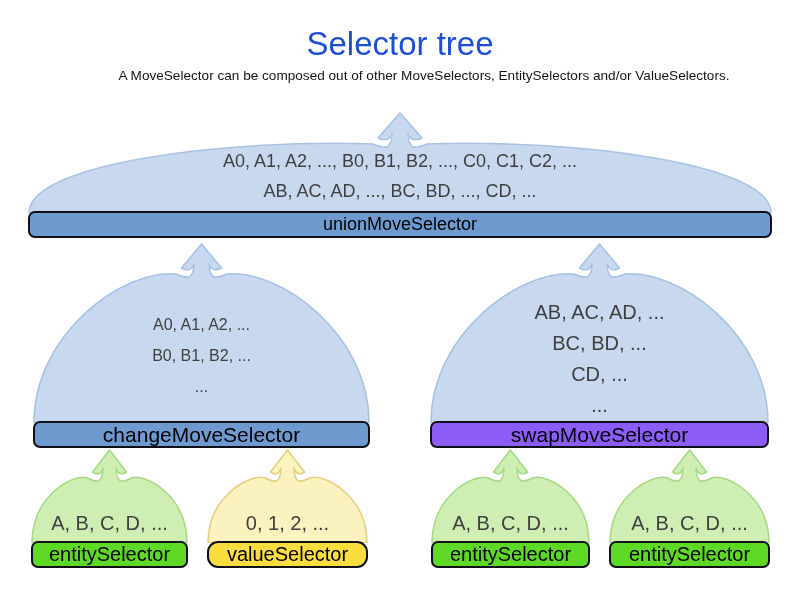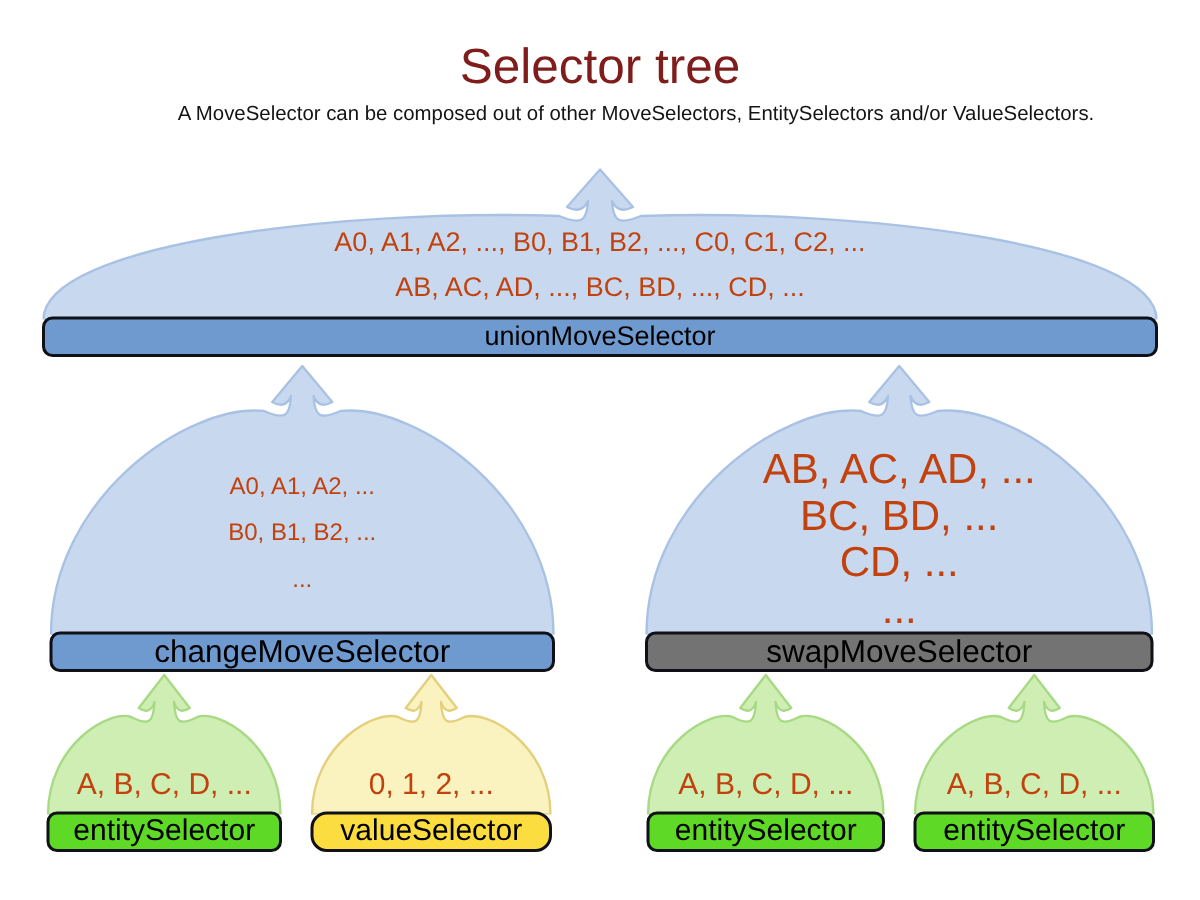--- a/index.html
+++ b/index.html
@@ -2,31 +2,31 @@
 <html><head>
 <meta charset="utf-8">
 <style>
   html,body{margin:0;padding:0;}
   body{
     width:800px;height:600px;background:#ffffff;position:relative;overflow:hidden;
     font-family:"Liberation Sans", sans-serif;color:#000;
   }
   #page-title{
     position:absolute;top:26px;left:0;width:800px;text-align:center;
-    font-size:33px;line-height:36px;font-weight:400;color:#7f1d1d;
+    font-size:33px;line-height:36px;font-weight:400;color:#1d4ed8;
   }
   #page-subtitle{
     position:absolute;top:67px;left:0;width:800px;text-align:center;
     font-size:13.6px;line-height:17px;color:#141414;padding-left:24px;
   }
   #diagram{position:absolute;top:0;left:0;width:800px;height:600px;}
   .node{position:absolute;}
   .node svg{position:absolute;top:0;left:0;display:block;}
   .lines{
-    position:absolute;left:0;right:0;text-align:center;color:#c2410c;
+    position:absolute;left:0;right:0;text-align:center;color:#404040;
     white-space:nowrap;
   }
   .bar{
     position:absolute;left:0;right:0;height:27px;box-sizing:border-box;
     border:2px solid #a21caf;border-radius:7px;
     display:flex;align-items:center;justify-content:center;
     color:#000;
   }
 </style>
 </head>
@@ -57,27 +57,27 @@
         <div>...</div>
       </div>
       <div class="bar" style="top: 178px; background: rgb(111, 154, 208); border-color: rgb(16, 16, 24); font-size: 21px;">
         <span>changeMoveSelector</span>
       </div>
     </div>
     <div class="node" style="left: 430px; top: 243px; width: 339px; height: 205px;">
       <svg width="339" height="180" viewBox="0 0 339 180">
         <path d="M 1.0,180.0 C 1.0,90.0 91.5,26.0 144.0,31.0 C 157.5,37.0 161.3,35.0 162.0,21.0 Q 158.5,30.0 149.5,25.0 L 169.5,1.0 L 189.5,25.0 Q 180.5,30.0 177.0,21.0 C 177.8,35.0 181.5,37.0 195.0,31.0 C 247.5,26.0 338.0,90.0 338.0,180.0 Z" fill="#c8d9ef" stroke="#a9c2e4" stroke-width="1.6" stroke-linejoin="round"></path>
       </svg>
-      <div class="lines" style="top: 54px; font-size: 28px; line-height: 31px;">
+      <div class="lines" style="top: 54px; font-size: 20px; line-height: 31px;">
         <div>AB, AC, AD, ...</div>
         <div>BC, BD, ...</div>
         <div>CD, ...</div>
         <div>...</div>
       </div>
-      <div class="bar" style="top: 178px; background: #737373; border-color: rgb(16, 16, 24); font-size: 21px;">
+      <div class="bar" style="top: 178px; background: #8b5cf6; border-color: rgb(16, 16, 24); font-size: 21px;">
         <span>swapMoveSelector</span>
       </div>
     </div>
     <div class="node" style="left: 31px; top: 449px; width: 157px; height: 119px;">
       <svg width="157" height="94" viewBox="0 0 157 94">
         <path d="M 1.0,94.0 C 1.0,47.0 42.4,24.0 56.4,29.0 C 68.1,35.0 71.3,33.0 72.0,19.0 Q 69.2,28.0 61.5,23.0 L 78.5,1.0 L 95.5,23.0 Q 87.8,28.0 85.0,19.0 C 85.7,33.0 88.9,35.0 100.6,29.0 C 114.6,24.0 156.0,47.0 156.0,94.0 Z" fill="#cfeeb4" stroke="#a8d985" stroke-width="1.6" stroke-linejoin="round"></path>
       </svg>
       <div class="lines" style="top: 62px; font-size: 20px; line-height: 25px;">
         <div>A, B, C, D, ...</div>
       </div>

